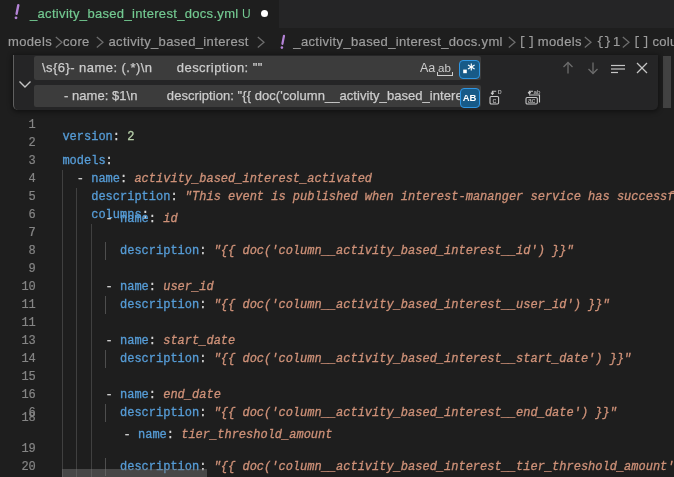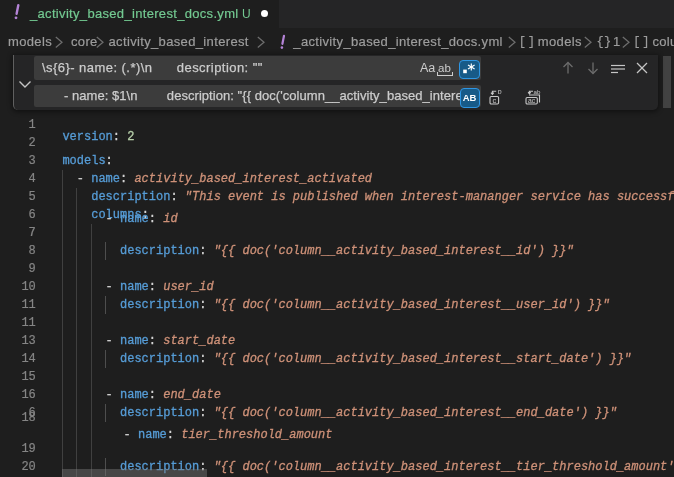--- a/index.html
+++ b/index.html
@@ -109,21 +109,21 @@
     <div class="abs" id="tabU">U</div>
     <div class="abs" id="tabdot"></div>
   </div>
 </div>
 
 <div class="abs" id="crumbs">
     <div class="it" style="left:8px;">models</div>
     <svg class="sep" style="left:54px;" width="10" height="13" viewBox="0 0 10 13">
       <path d="M1.8 1 L8 6.3 L1.8 11.6" stroke="#6e6e6e" stroke-width="1.25" fill="none"></path>
     </svg>
-    <div class="it" style="left:71px;">core</div>
+    <div class="it" style="left:63px;">core</div>
     <svg class="sep" style="left:95px;" width="10" height="13" viewBox="0 0 10 13">
       <path d="M1.8 1 L8 6.3 L1.8 11.6" stroke="#6e6e6e" stroke-width="1.25" fill="none"></path>
     </svg>
     <div class="it" style="left:108.5px;">activity_based_interest</div>
     <svg class="sep" style="left:256px;" width="10" height="13" viewBox="0 0 10 13">
       <path d="M1.8 1 L8 6.3 L1.8 11.6" stroke="#6e6e6e" stroke-width="1.25" fill="none"></path>
     </svg>
     <svg class="sep" style="left:278px;top:6px;" width="9" height="17" viewBox="0 0 9 17">
       <line x1="6" y1="1.8" x2="4.4" y2="9.8" stroke="#b483d6" stroke-width="2.2" stroke-linecap="round"></line>
       <circle cx="3.9" cy="13.6" r="1.3" fill="#b483d6"></circle>

